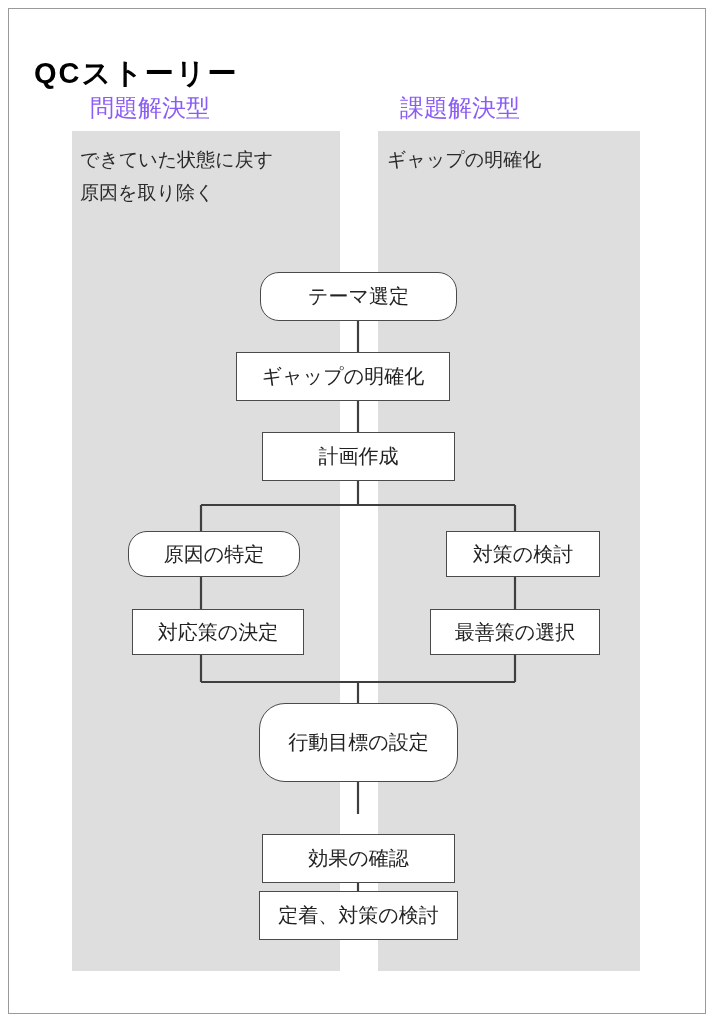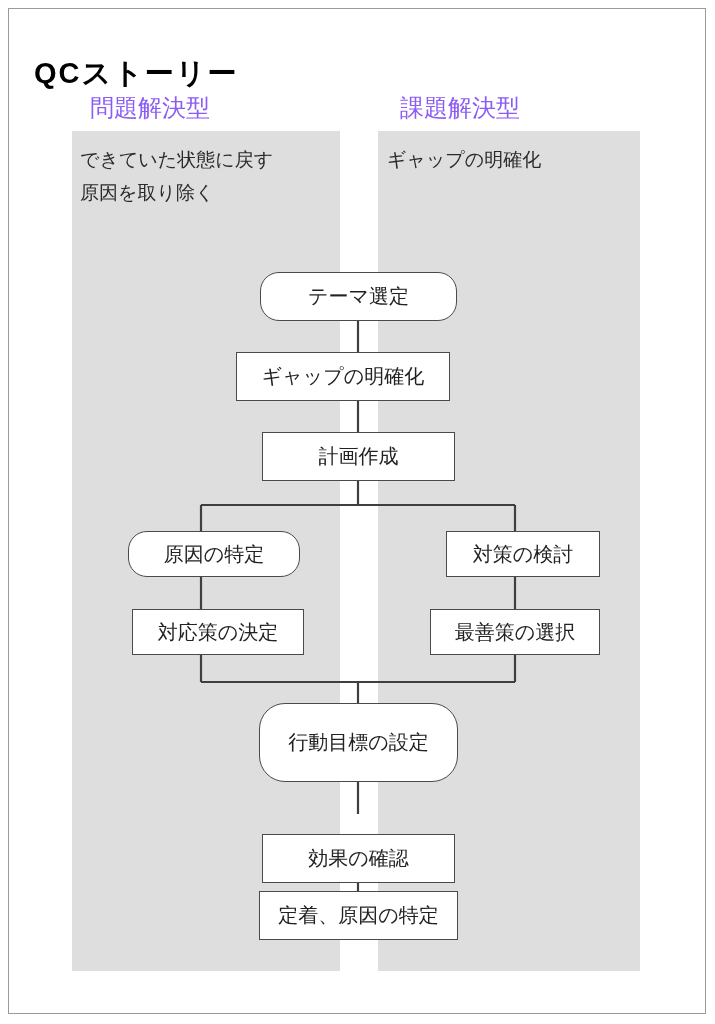--- a/index.html
+++ b/index.html
@@ -95,13 +95,13 @@
 <div class="node" id="n-measure">対策の検討</div>
 <div class="node" id="n-best">最善策の選択</div>
 
 <div class="node" id="n-action">
   <div>
     <div>行動目標の設定</div>
   </div>
 </div>
 
 <div class="node" id="n-effect">効果の確認</div>
-<div class="node" id="n-fix">定着、原因の特定</div>
+<div class="node" id="n-fix">定着、対策の検討</div>
 
 </body></html>

